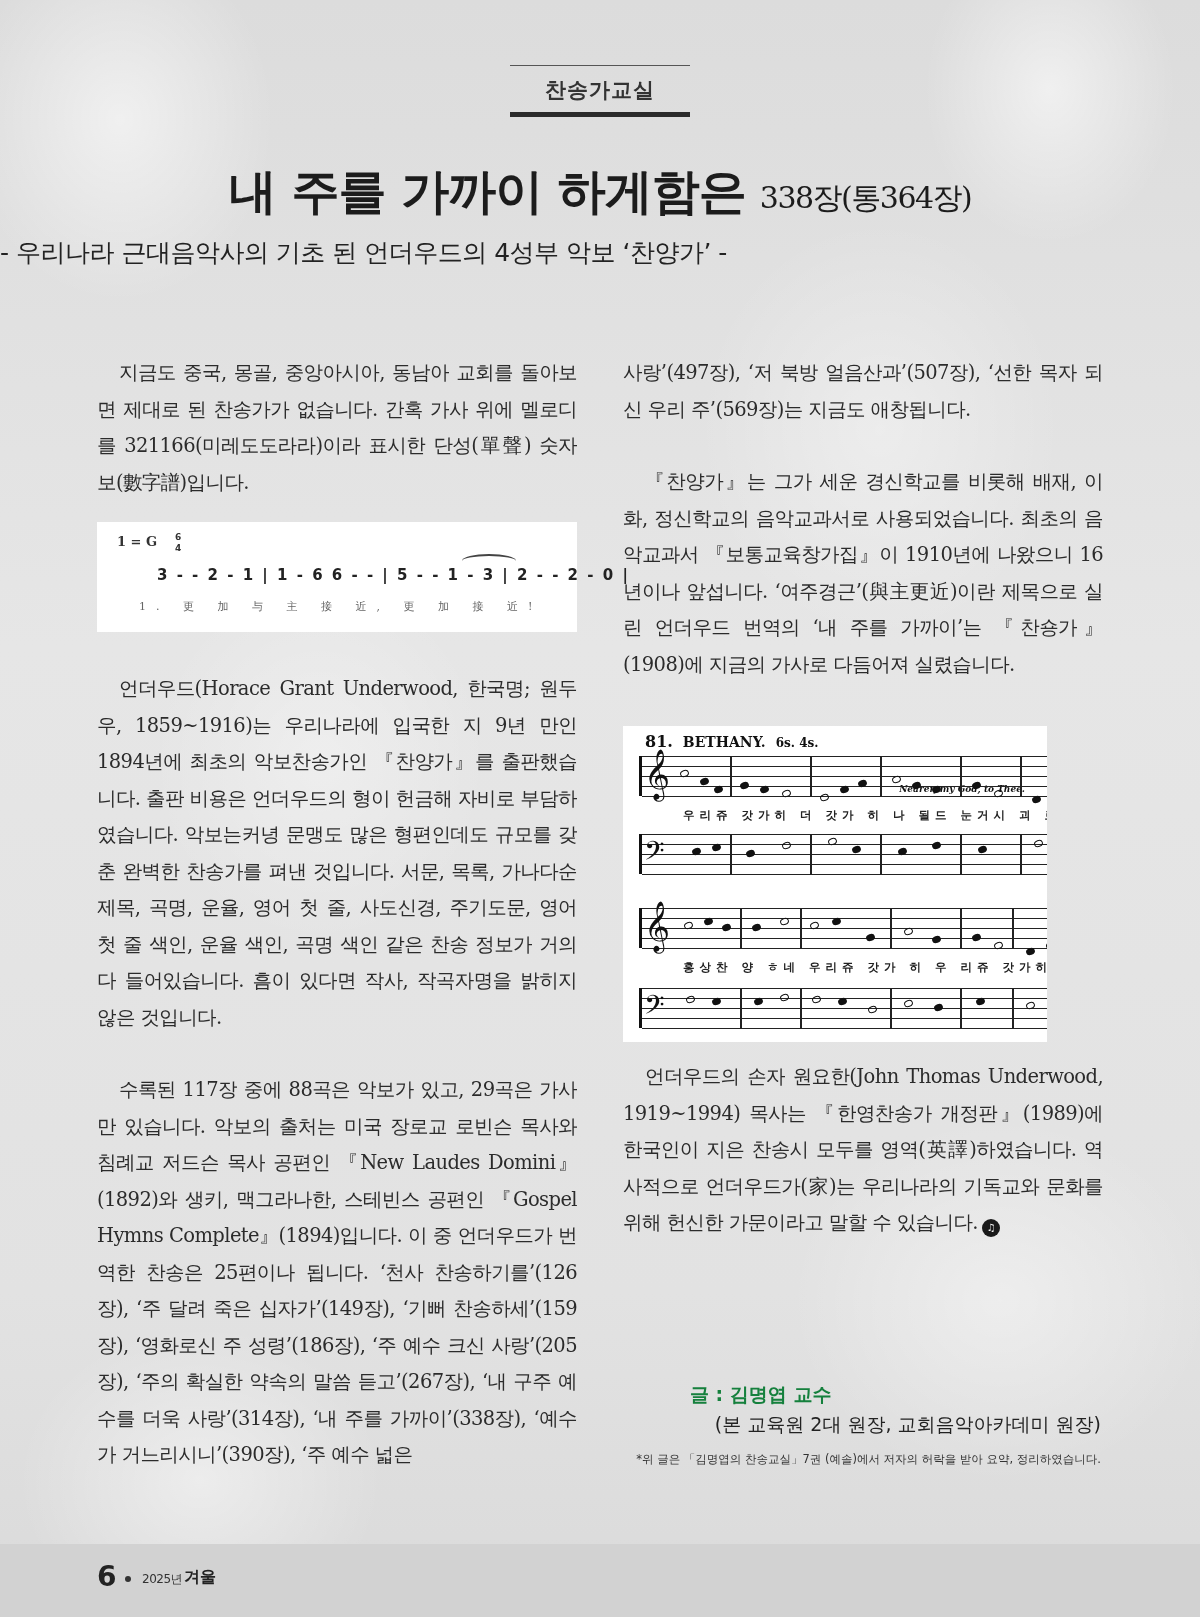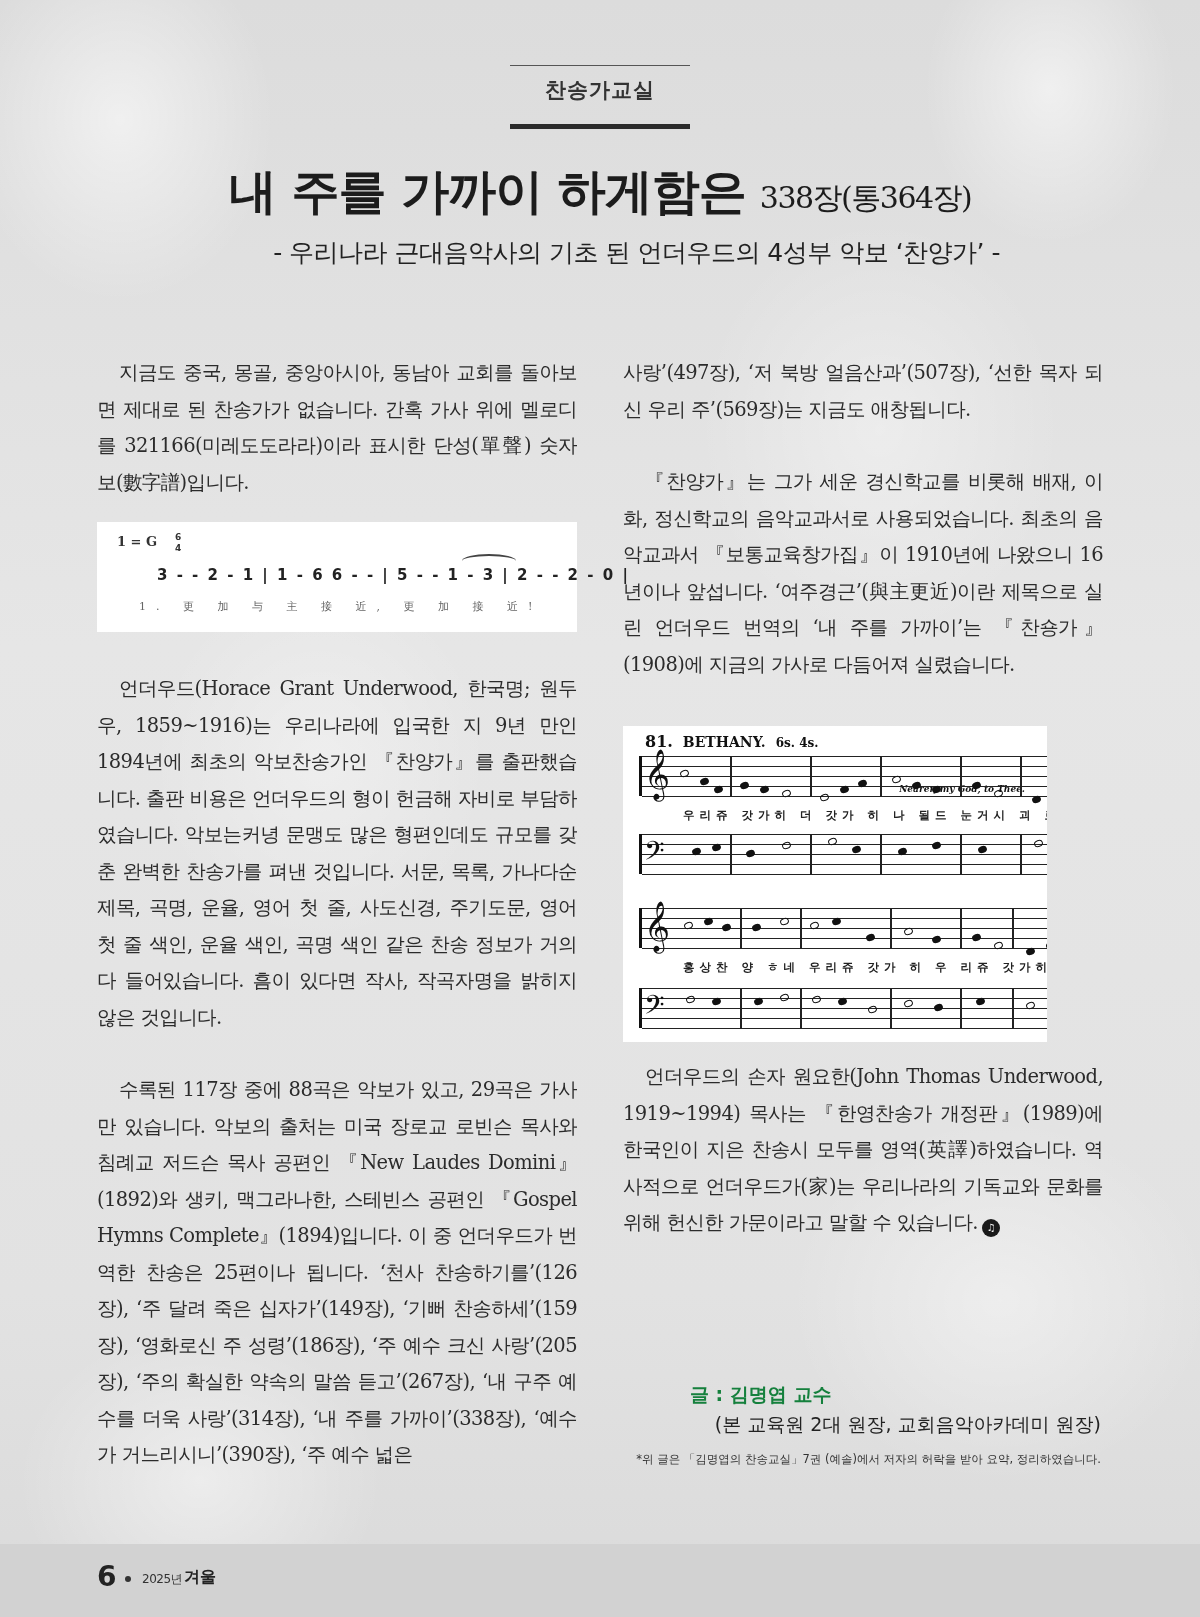--- a/index.html
+++ b/index.html
@@ -21,41 +21,41 @@
   
   .section-label {
     position: absolute; left: 510px; top: 65px; width: 180px;
     border-top: 1.5px solid #555;
     text-align: center;
   }
   .section-label .txt {
     display: block;
     font-family: "DejaVu Sans", "Liberation Sans", sans-serif;
     font-weight: bold; font-size: 21px; letter-spacing: 1px;
-    color: #333; padding-top: 10px; padding-bottom: 20px;
+    color: #333; padding-top: 10px; padding-bottom: 8px;
   }
   .section-label .bar { height: 5px; background: #2b2b2b; }
 
   
   .title-row {
     position: absolute; left: 0; top: 160px; width: 1200px;
     text-align: center; white-space: nowrap;
   }
   .title-main {
     font-family: "DejaVu Sans", "Liberation Sans", sans-serif;
     font-weight: bold; font-size: 48px; color: #1c1c1c; letter-spacing: -1px;
     vertical-align: baseline;
   }
   .title-num {
     font-family: "DejaVu Serif", "Liberation Serif", serif;
     font-size: 30px; color: #1c1c1c; margin-left: 14px; letter-spacing: -1.5px;
   }
   .subtitle {
     position: absolute; left: 0; top: 236px; width: 1000px;
-    text-align: right; white-space: nowrap;
+    text-align: left; white-space: nowrap;
     font-family: "DejaVu Sans", "Liberation Sans", sans-serif;
     font-size: 25px; color: #222; letter-spacing: -0.5px;
   }
 
   
   .col {
     position: absolute; top: 355px; width: 480px;
     font-size: 19.5px; line-height: 36.5px; color: #2b2b2b;
     letter-spacing: -0.6px;
   }

